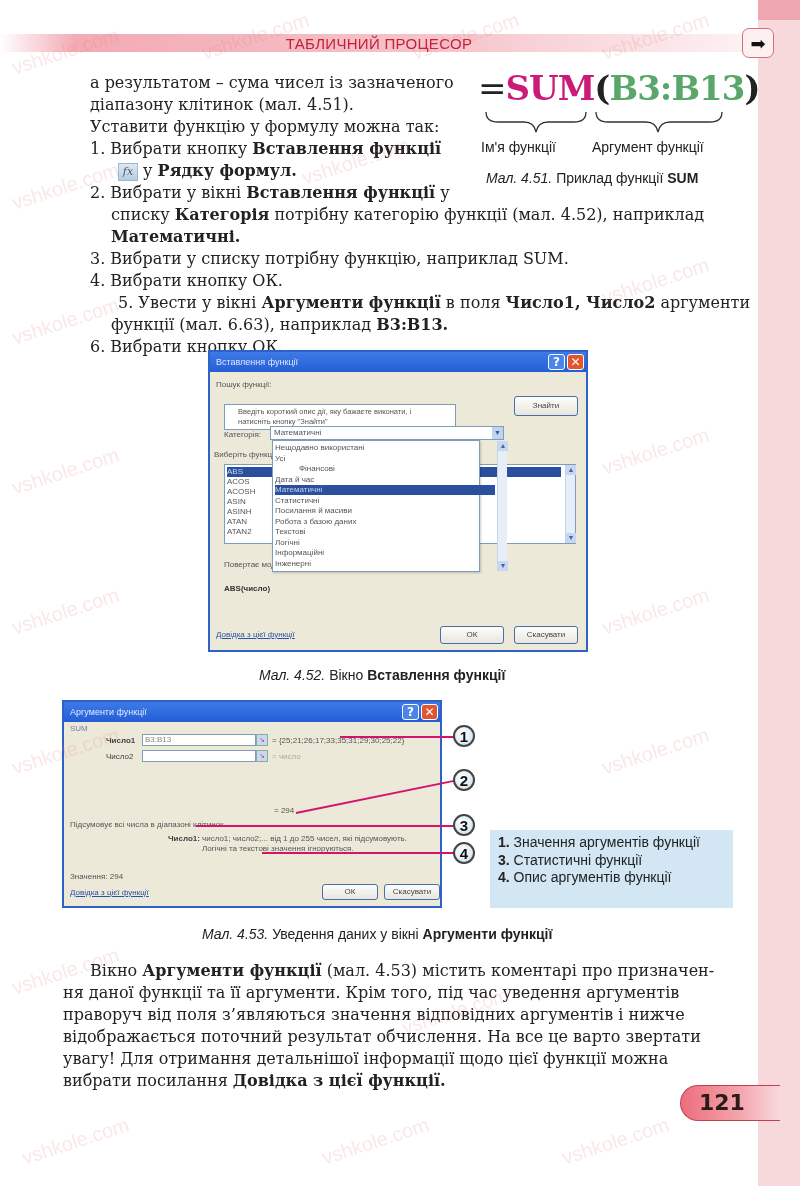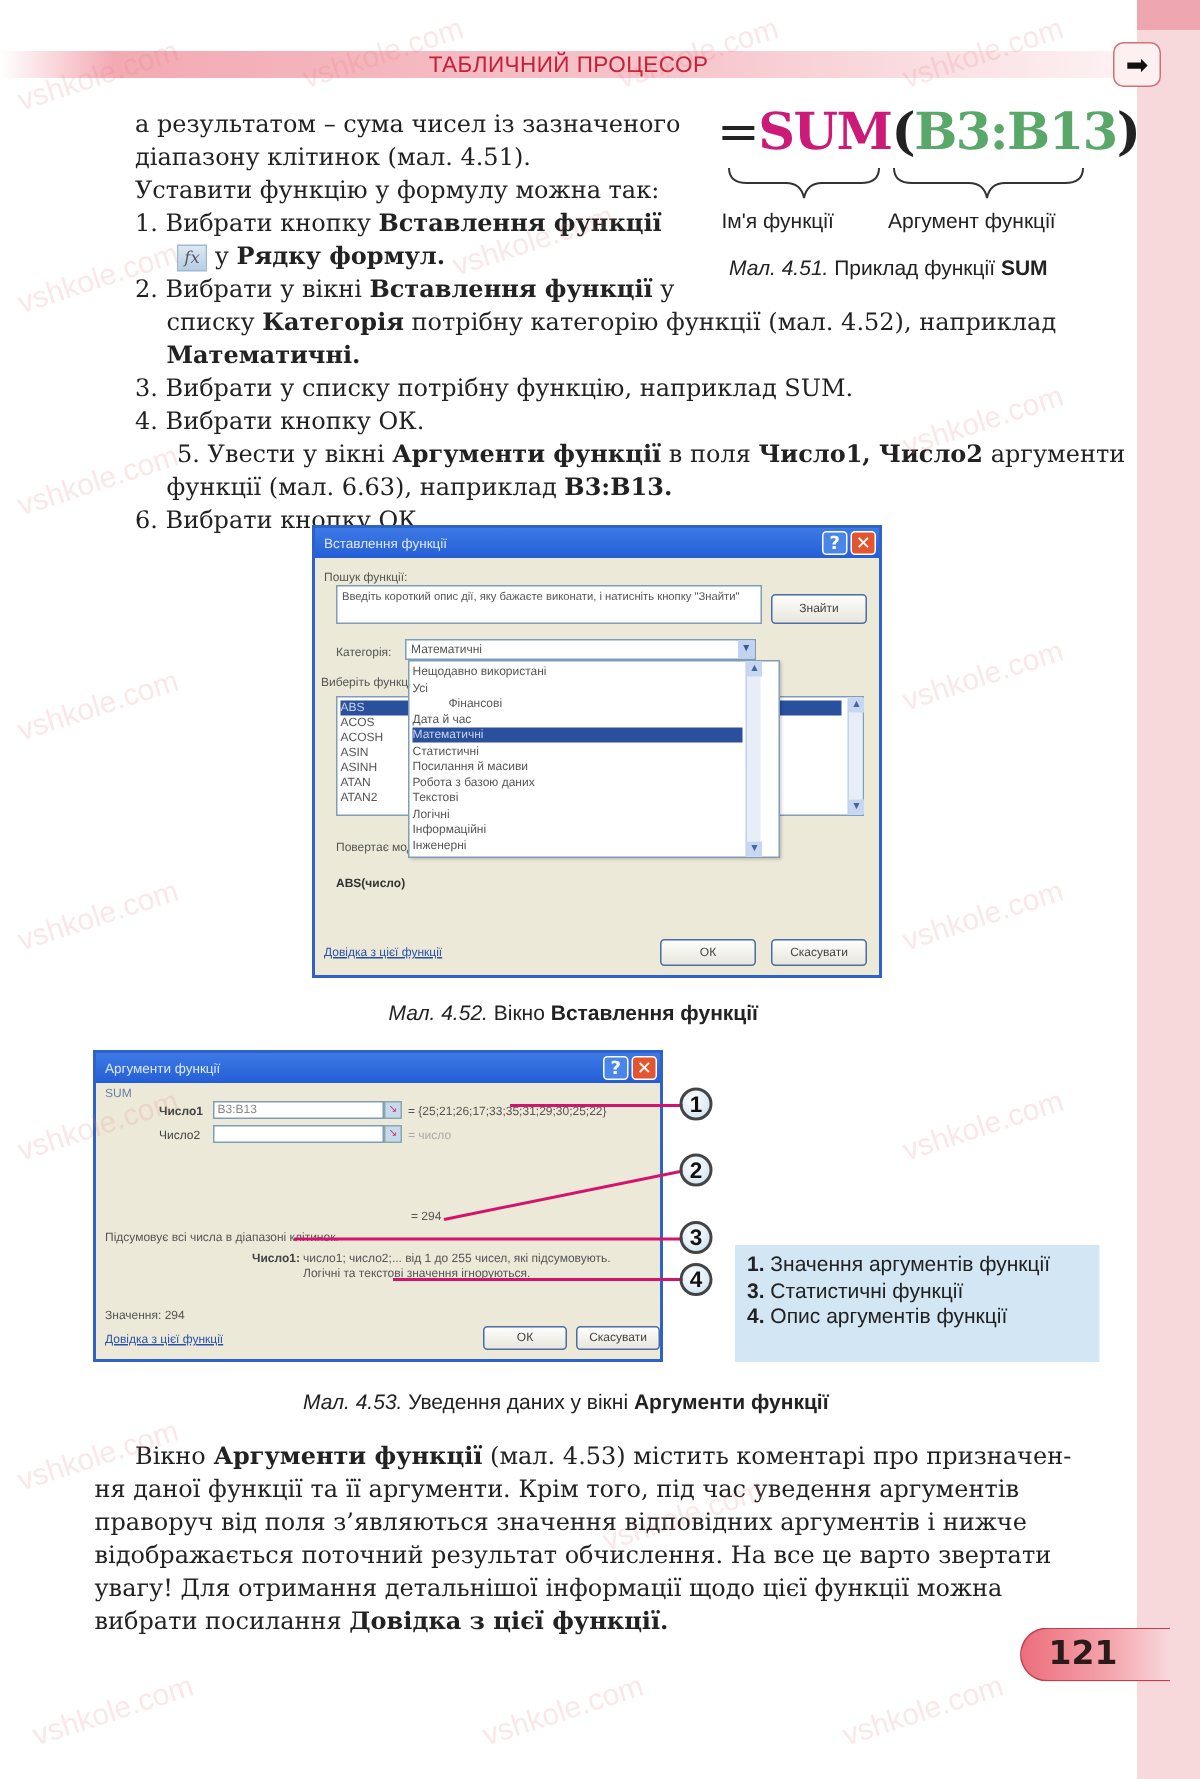--- a/index.html
+++ b/index.html
@@ -81,21 +81,21 @@
 </svg>
 <div class="lbl" style="left:481px;top:139px;">Ім'я функції</div>
 <div class="lbl" style="left:592px;top:139px;">Аргумент функції</div>
 <div class="caption" style="left:486px;top:170px;"><i>Мал. 4.51.</i><span> Приклад функції </span><b>SUM</b></div>
 
 <div class="dlg" style="left:208px;top:350px;width:380px;height:302px;">
   <div class="dlg-title">Вставлення функції</div>
   <div class="tbtn help" style="left:338px;">?</div>
   <div class="tbtn close" style="left:357px;">✕</div>
   <div class="d-el" style="left:6px;top:28px;">Пошук функції:</div>
-  <div class="d-box" style="left:14px;top:38px;width:284px;height:26px;padding:2px 3px;white-space:normal;font-size:7.5px;line-height:10px;">Введіть короткий опис дії, яку бажаєте виконати, і натисніть кнопку "Знайти"</div>
+  <div class="d-box" style="left:14px;top:52px;width:232px;height:26px;padding:2px 13px;white-space:normal;font-size:7.5px;line-height:10px;">Введіть короткий опис дії, яку бажаєте виконати, і натисніть кнопку "Знайти"</div>
   <div class="d-btn" style="left:304px;top:44px;width:64px;height:20px;line-height:18px;">Знайти</div>
   <div class="d-el" style="left:14px;top:78px;">Категорія:</div>
   <div class="d-box" style="left:60px;top:74px;width:234px;height:14px;line-height:12px;padding-left:3px;">Математичні</div>
   <div style="position:absolute;left:282px;top:75px;width:11px;height:12px;background:#c2d3f0;color:#3a5a98;font-size:7px;text-align:center;line-height:12px;">▼</div>
   <div class="d-el" style="left:4px;top:98px;">Виберіть функцію:</div>
 
   <div class="d-box" style="left:14px;top:112px;width:352px;height:80px;">
     <div class="list-item sel" style="top:2px;width:334px;">ABS</div>
     <div class="list-item" style="top:12px;">ACOS</div>
     <div class="list-item" style="top:22px;">ACOSH</div>
@@ -104,21 +104,21 @@
     <div class="list-item" style="top:52px;">ATAN</div>
     <div class="list-item" style="top:62px;">ATAN2</div>
     <div class="sb" style="left:340px;top:0;height:78px;">
       <div class="sb-btn" style="top:0;">▲</div>
       <div class="sb-btn" style="bottom:0;">▼</div>
     </div>
   </div>
   <div class="d-el" style="left:14px;top:196px;font-weight:bold;color:#333;margin-top:36px;">ABS(число)</div>
   <div class="d-el" style="left:14px;top:208px;">Повертає модуль</div>
 
-  <div class="d-box" style="left:62px;top:88px;width:248px;height:132px;box-shadow:1px 1px 2px rgba(0,0,0,0.2);">
+  <div class="d-box" style="left:62px;top:88px;width:208px;height:132px;box-shadow:1px 1px 2px rgba(0,0,0,0.2);">
     <div class="list-item" style="top:2px;">Нещодавно використані</div>
     <div class="list-item" style="top:12.5px;">Усі</div>
     <div class="list-item" style="top:23px;margin-left:24px;">Фінансові</div>
     <div class="list-item" style="top:33.5px;">Дата й час</div>
     <div class="list-item sel" style="top:44px;width:220px;">Математичні</div>
     <div class="list-item" style="top:54.5px;">Статистичні</div>
     <div class="list-item" style="top:65px;">Посилання й масиви</div>
     <div class="list-item" style="top:75.5px;">Робота з базою даних</div>
     <div class="list-item" style="top:86px;">Текстові</div>
     <div class="list-item" style="top:96.5px;">Логічні</div>

